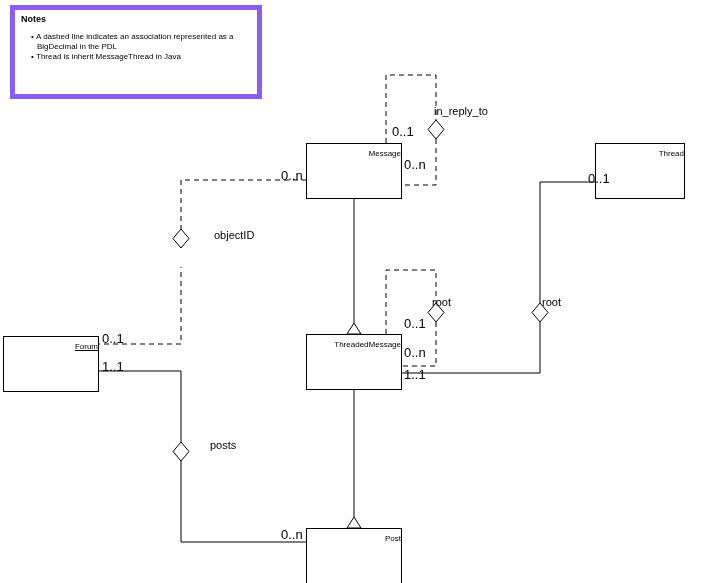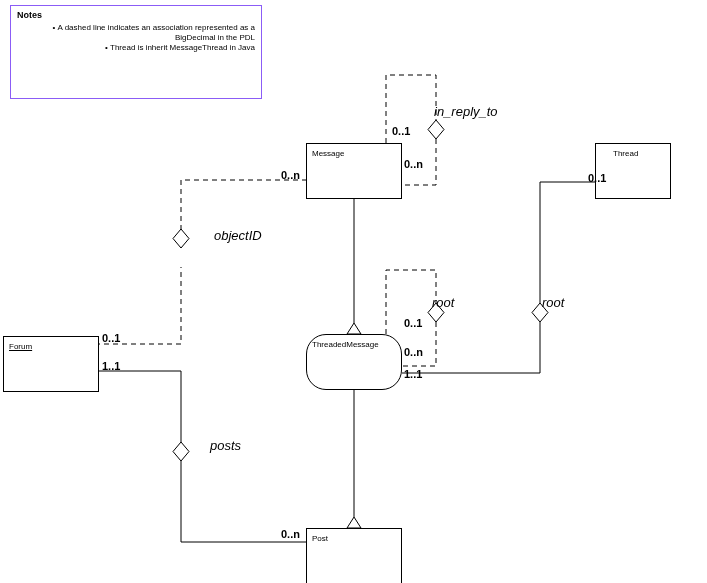--- a/index.html
+++ b/index.html
@@ -21,37 +21,36 @@
     top: 0;
     width: 707px;
     height: 583px;
   }
   .notes-box {
     position: absolute;
     left: 10px;
     top: 5px;
     width: 252px;
     height: 94px;
-    border: 1px solid #8b5cf6;
+    border: 5px solid #8b5cf6;
     background: #ffffff;
     box-sizing: border-box;
     padding: 4px 6px;
   }
   .notes-title {
     font-size: 9px;
     font-weight: bold;
     color: #000000;
     margin: 0 0 3px 0;
     line-height: 10px;
   }
   .notes-list {
-    margin: 0;
+    margin: 8px;
     padding: 0;
     list-style: none;
-    text-align: right;
   }
   .notes-list li {
     font-size: 8px;
     color: #000000;
     line-height: 10px;
     padding-left: 8px;
     text-indent: -6px;
   }
   .notes-list li::before {
     content: "\2022\00a0";
@@ -61,36 +60,35 @@
     position: absolute;
     border: 1px solid #000000;
     background: #ffffff;
     box-sizing: border-box;
   }
   .uml-class .cls-name {
     font-size: 8px;
     color: #000000;
     padding: 5px 0 0 5px;
     line-height: 10px;
+    text-align: right;
   }
   .edge-label {
+    position: absolute;
+    font-size: 13px;
+    color: #000000;
+    white-space: nowrap;
+    line-height: 9px;
+  }
+  .role-label {
     position: absolute;
     font-size: 11px;
     color: #000000;
     white-space: nowrap;
     line-height: 9px;
-    font-weight: bold;
-  }
-  .role-label {
-    position: absolute;
-    font-size: 13px;
-    color: #000000;
-    white-space: nowrap;
-    line-height: 9px;
-    font-style: italic;
   }
 </style>
 </head>
 <body>
 
 <div id="canvas">
 
   <svg class="diagram-layer" viewBox="0 0 707 583">
 
     <path d="M 386 143 L 386 75 L 436 75 L 436 120" fill="none" stroke="#000000" stroke-width="1" stroke-dasharray="5,4"></path>
@@ -125,29 +123,29 @@
     <ul class="notes-list">
       <li>A dashed line indicates an association represented as a BigDecimal in the PDL</li>
       <li>Thread is inherit MessageThread in Java</li>
     </ul>
   </div>
 
   <div class="uml-class" style="left:306px; top:143px; width:96px; height:56px;">
     <div class="cls-name">Message</div>
   </div>
 
-  <div class="uml-class" style="left:595px; top:143px; width:76px; height:56px;padding-left:12px;">
+  <div class="uml-class" style="left:595px; top:143px; width:90px; height:56px;padding-left:12px;">
     <div class="cls-name">Thread</div>
   </div>
 
   <div class="uml-class" style="left:3px; top:336px; width:96px; height:56px;text-decoration:underline;">
     <div class="cls-name">Forum</div>
   </div>
 
-  <div class="uml-class" style="left:306px; top:334px; width:96px; height:56px;border-radius:20px;">
+  <div class="uml-class" style="left:306px; top:334px; width:96px; height:56px;">
     <div class="cls-name">ThreadedMessage</div>
   </div>
 
   <div class="uml-class" style="left:306px; top:528px; width:96px; height:64px;">
     <div class="cls-name">Post</div>
   </div>
 
   <div class="role-label" style="left:434px; top:107px;">in_reply_to</div>
   <div class="role-label" style="left:190px; top:231px;padding-left:24px;">objectID</div>
   <div class="role-label" style="left:432px; top:298px;">root</div>

